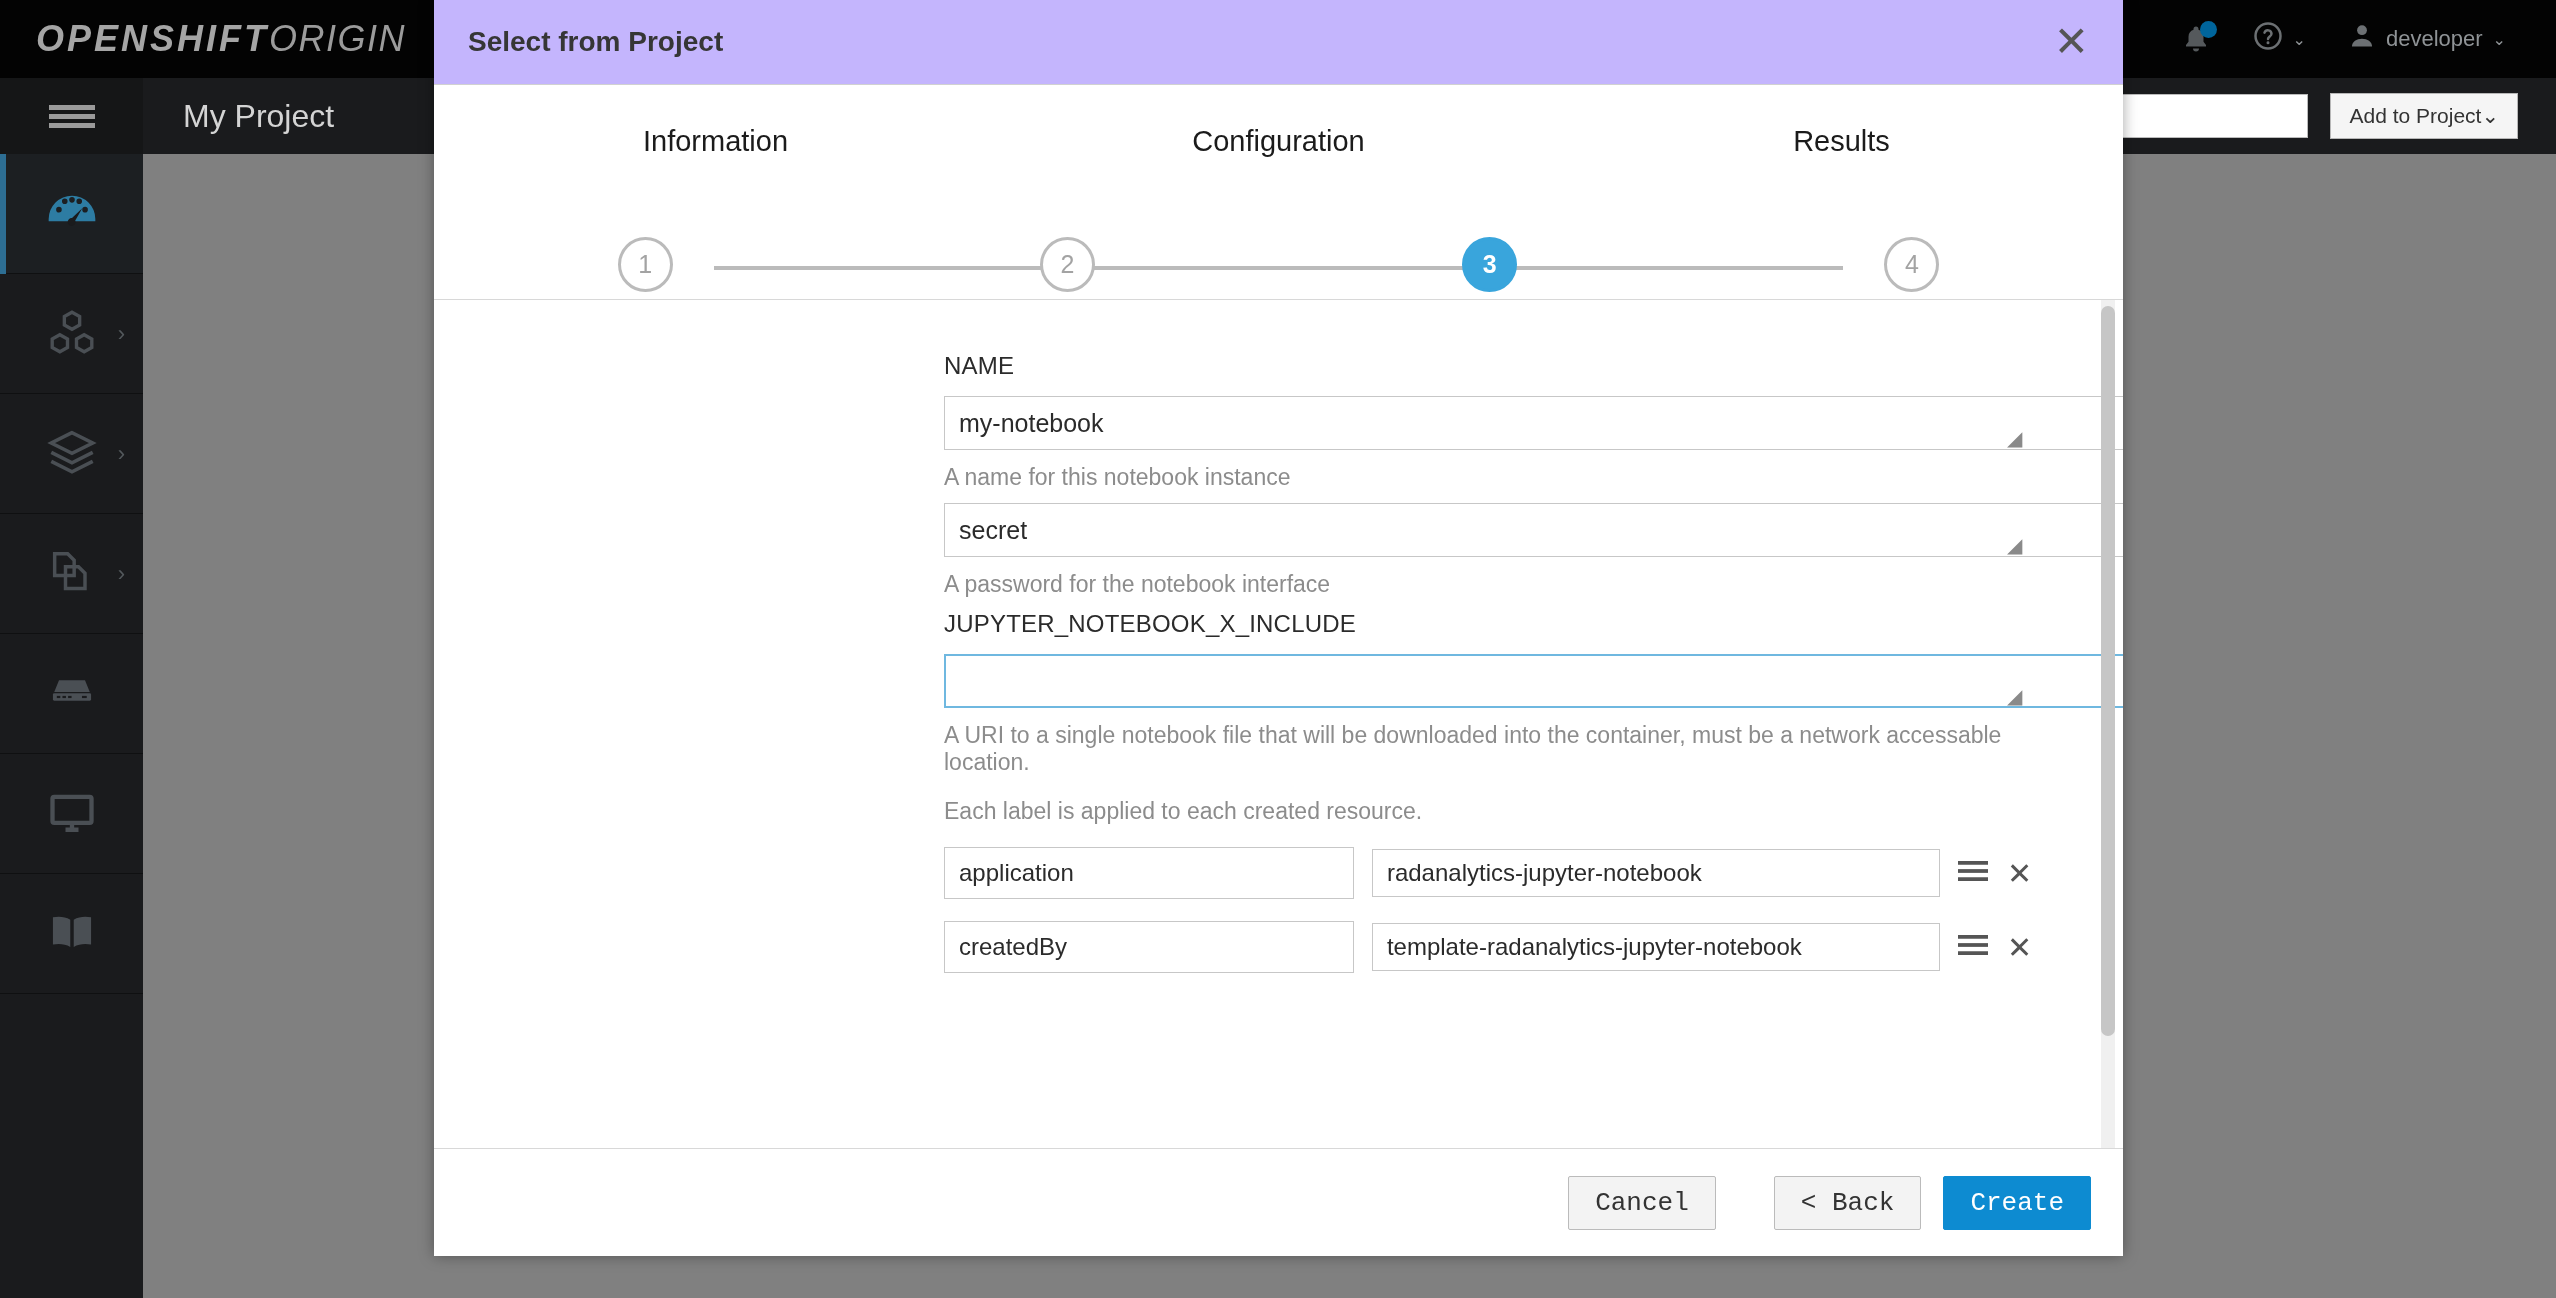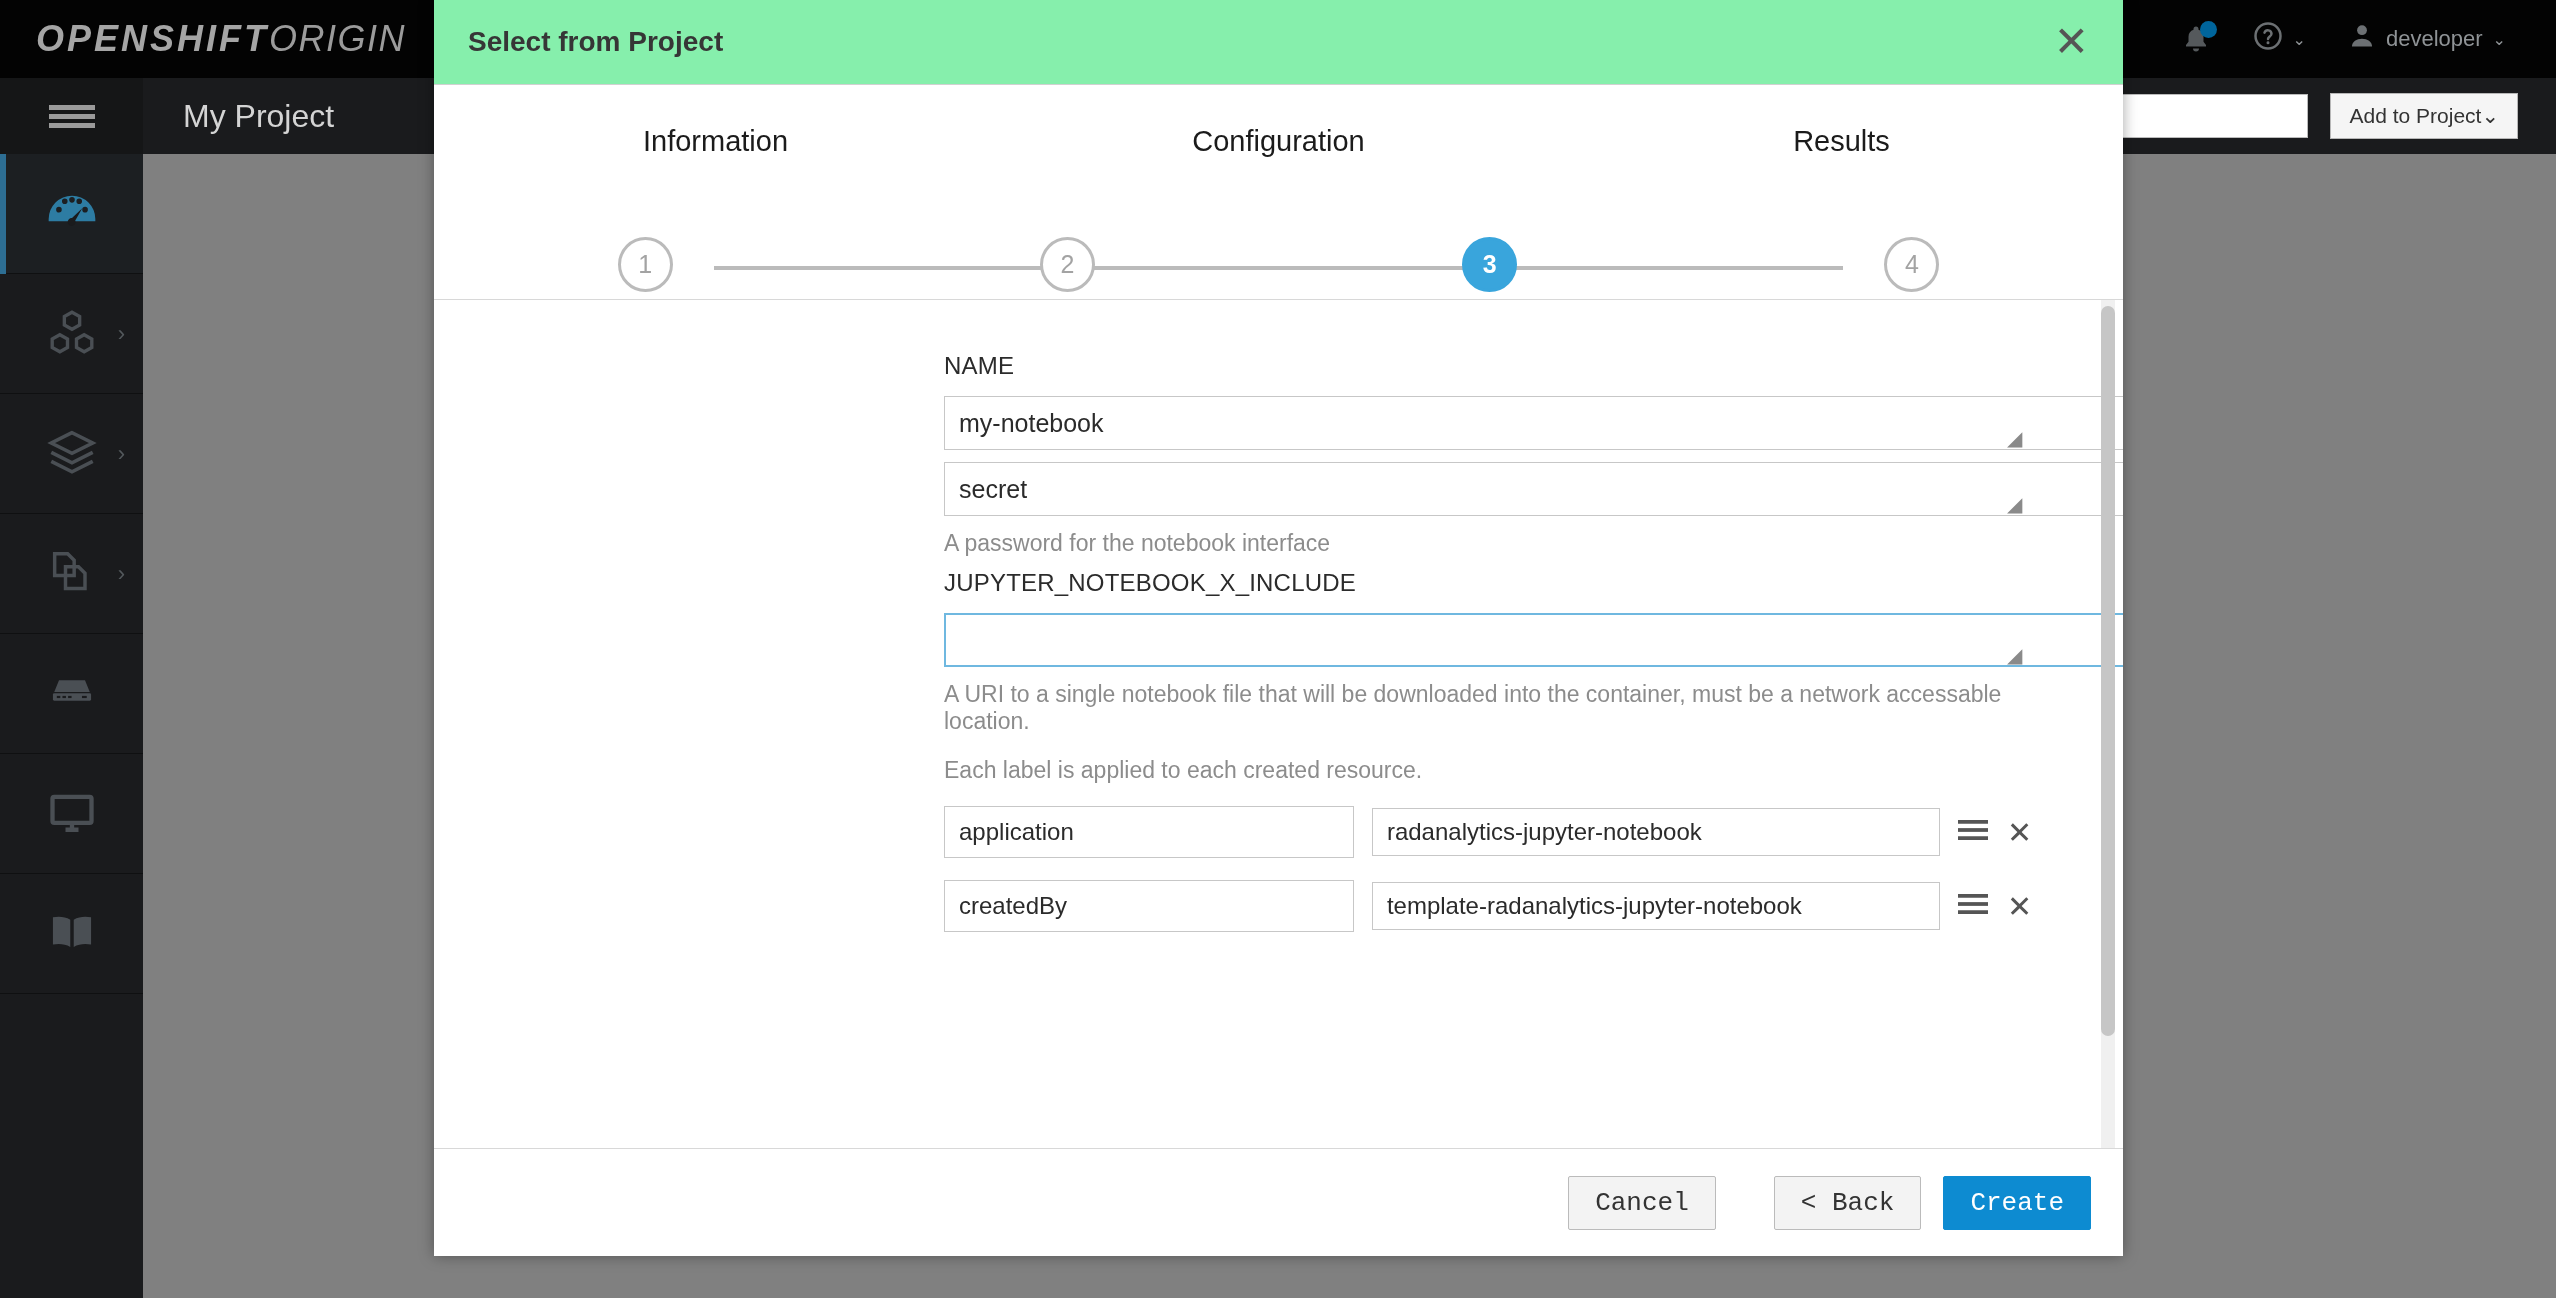--- a/index.html
+++ b/index.html
@@ -70,21 +70,21 @@
     background: #808080;
   }
 
   
   .modal {
     position: absolute; left: 434px; top: 0; width: 1689px; height: 1256px;
     background: #fff; box-shadow: 0 0 14px rgba(0,0,0,.35);
     display: flex; flex-direction: column;
   }
   .modal-header {
-    height: 85px; background: #86efac; border-bottom: 1px solid #d1d1d1;
+    height: 85px; background: #c4b5fd; border-bottom: 1px solid #d1d1d1;
     display: flex; align-items: center; padding: 0 34px; flex: 0 0 85px;
   }
   .modal-title { font-size: 28px; font-weight: 700; color: #363636; }
   .modal-close { margin-left: auto; font-size: 42px; color: #555; line-height: 1; font-weight: 300; }
 
   
   .wizard {
     flex: 0 0 215px; height: 215px; border-bottom: 1px solid #d8d8d8;
     position: relative; padding-top: 40px;
   }
@@ -337,20 +337,21 @@
 
     <div class="modal-body">
       <div class="body-inner">
 
         <div class="field">
           <div class="field-label"><span>NAME</span></div>
           <div class="input-wrap">
             <input class="text-input" value="my-notebook" style="">
             <span class="resize-grip">◢</span>
           </div>
+          <div class="help-text">A name for this notebook instance</div>
         </div>
 
         <div class="field">
           <div class="input-wrap">
             <input class="text-input" value="secret" style="">
             <span class="resize-grip">◢</span>
           </div>
           <div class="help-text">A password for the notebook interface</div>
         </div>
 

